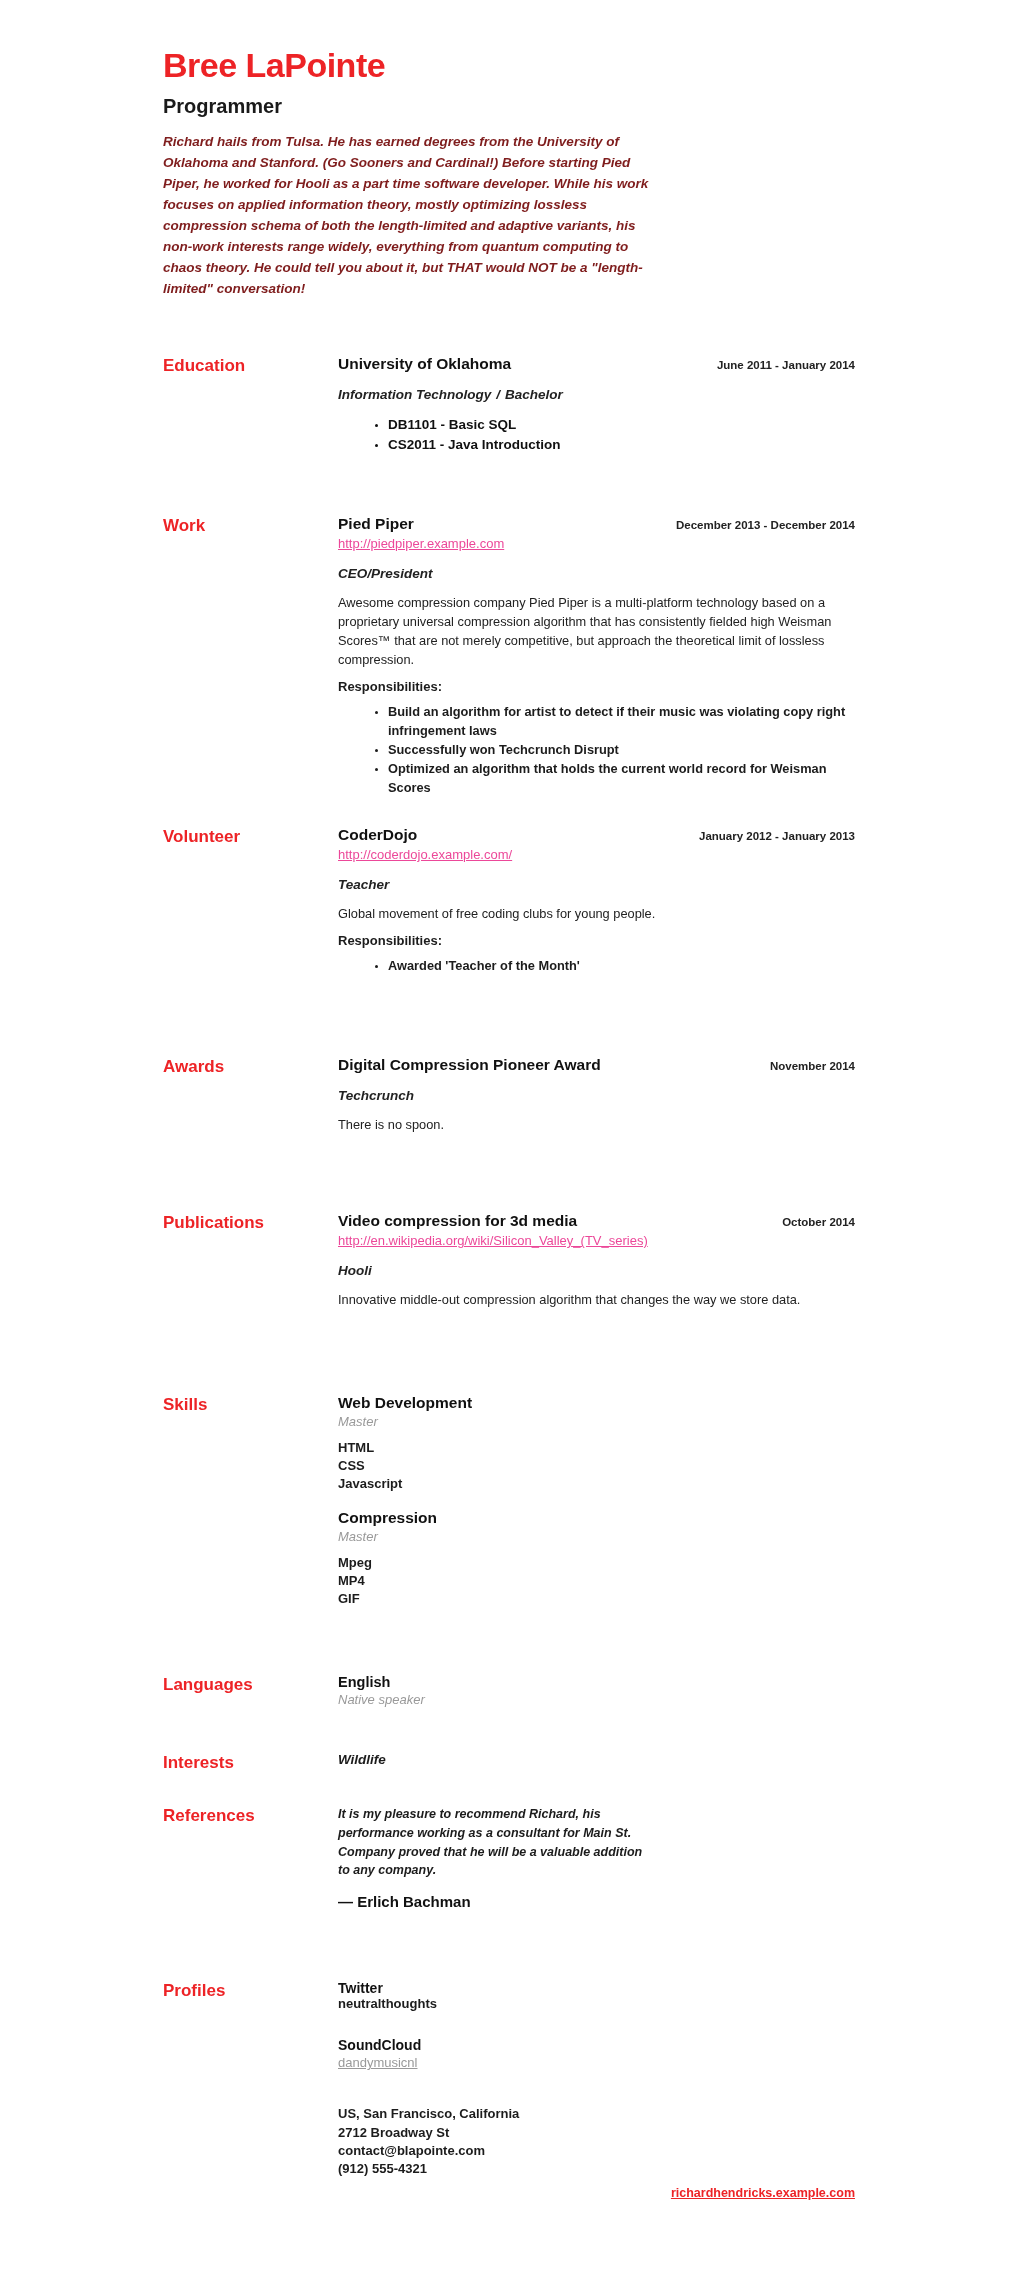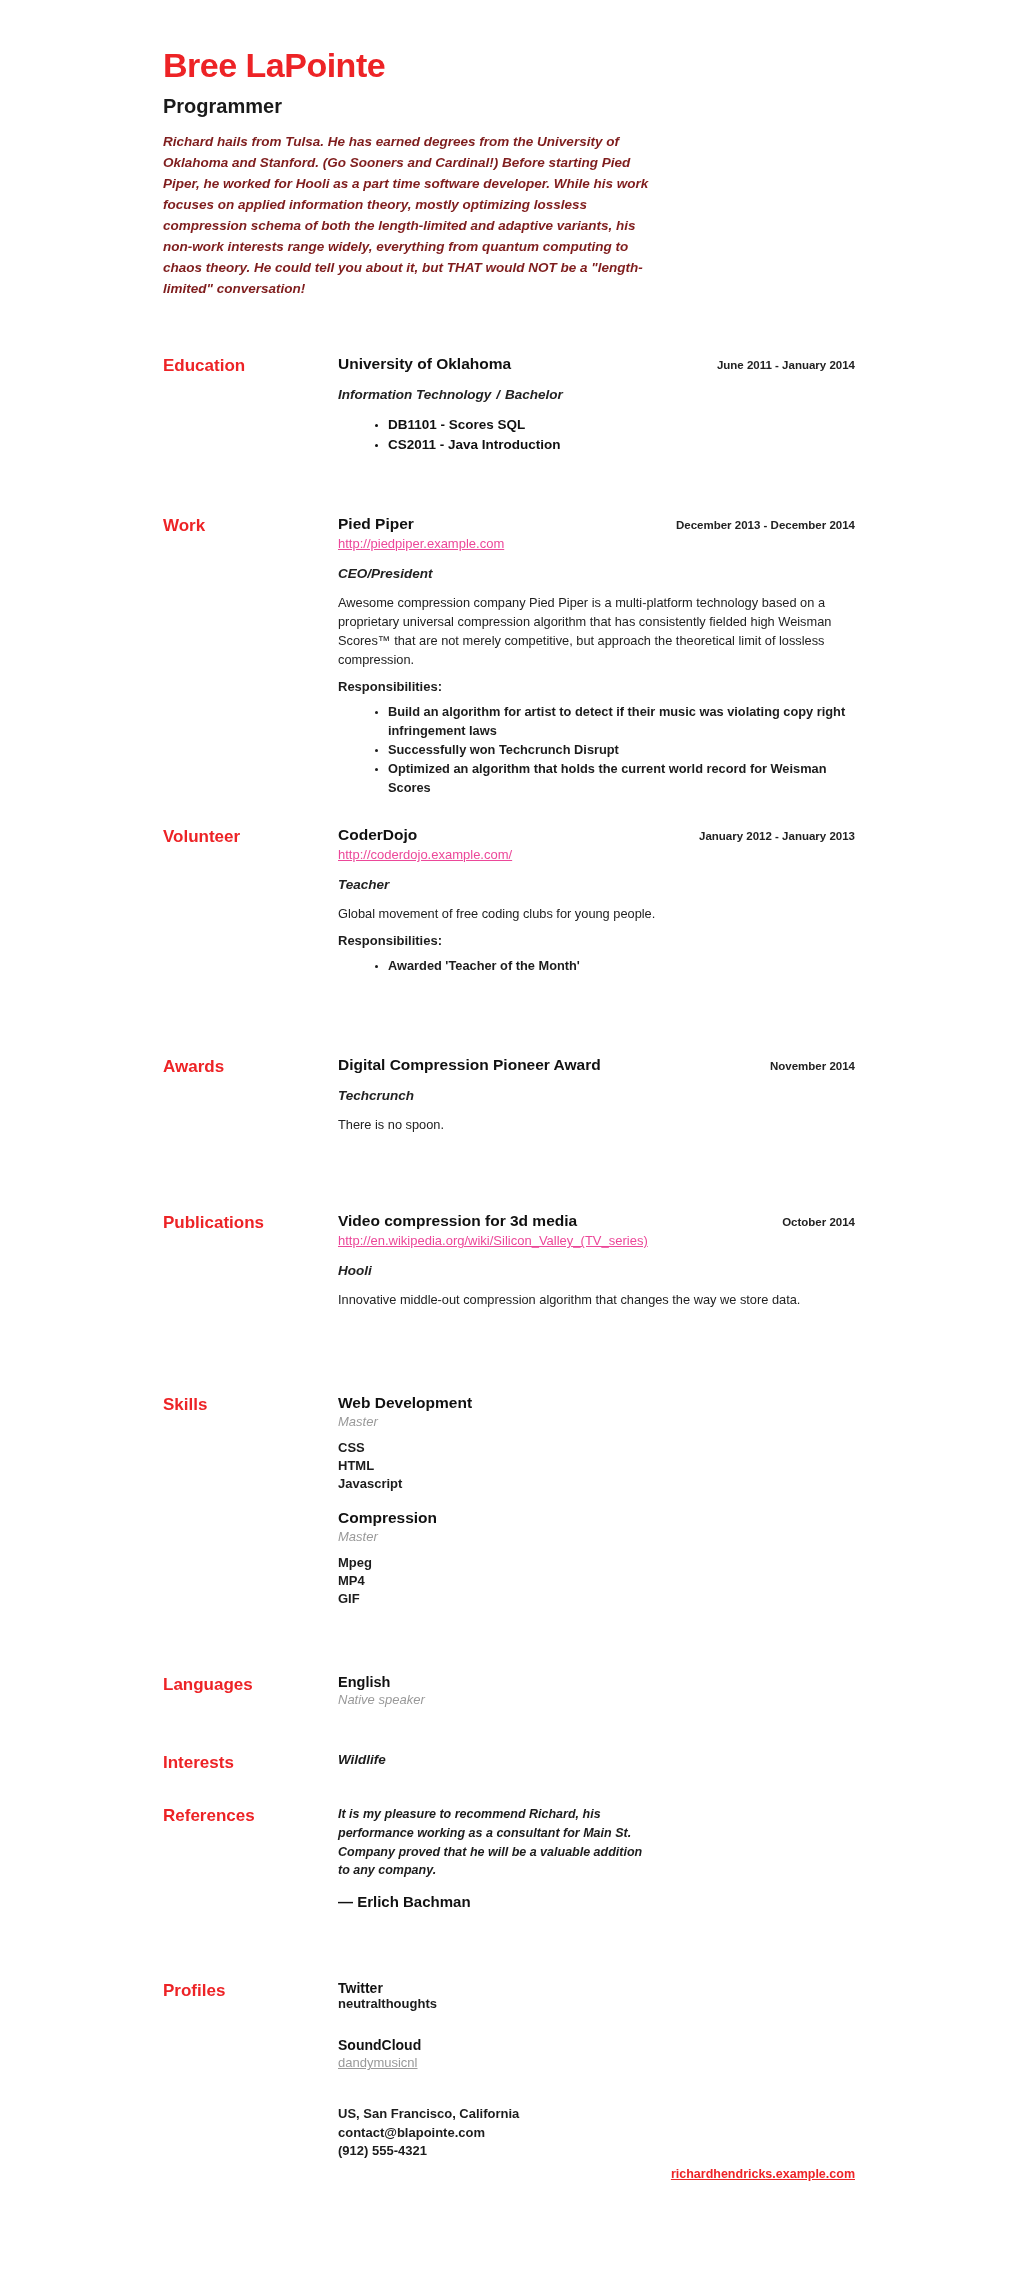--- a/index.html
+++ b/index.html
@@ -168,21 +168,21 @@
     <div class="section-heading">Education</div>
     <div>
       <div class="row">
         <div class="item-title">University of Oklahoma</div>
         <div class="date">June 2011 - January 2014</div>
       </div>
       <div class="degree-line">
         <span>Information Technology</span><span class="sep">/</span><span>Bachelor</span>
       </div>
       <ul class="courses">
-        <li>DB1101 - Scores SQL</li>
+        <li>DB1101 - Basic SQL</li>
         <li>CS2011 - Java Introduction</li>
       </ul>
     </div>
   </div>
 
   <div class="section sec-work">
     <div class="section-heading">Work</div>
     <div>
       <div class="row">
         <div class="item-title">Pied Piper</div>
@@ -242,22 +242,22 @@
     </div>
   </div>
 
   <div class="section sec-skills">
     <div class="section-heading">Skills</div>
     <div>
       <div class="skill-item">
         <div class="skill-name">Web Development</div>
         <div class="skill-level">Master</div>
         <div class="keywords">
+          <div class="keyword">HTML</div>
           <div class="keyword">CSS</div>
-          <div class="keyword">HTML</div>
           <div class="keyword">Javascript</div>
         </div>
       </div>
       <div class="skill-item">
         <div class="skill-name">Compression</div>
         <div class="skill-level">Master</div>
         <div class="keywords">
           <div class="keyword">Mpeg</div>
           <div class="keyword">MP4</div>
           <div class="keyword">GIF</div>
@@ -298,20 +298,21 @@
       </div>
       <div class="profile-item">
         <div class="network">SoundCloud</div>
         <a href="#" class="username-link">dandymusicnl</a>
       </div>
     </div>
   </div>
 
   <div class="contact">
     <div class="contact-line">US, San Francisco, California</div>
+    <div class="contact-line">2712 Broadway St</div>
     <div class="contact-line">contact@blapointe.com</div>
     <div class="contact-line">(912) 555-4321</div>
   </div>
 
   <div class="footer">
     <a href="#" class="footer-link">richardhendricks.example.com</a>
   </div>
 
 </div>
 

